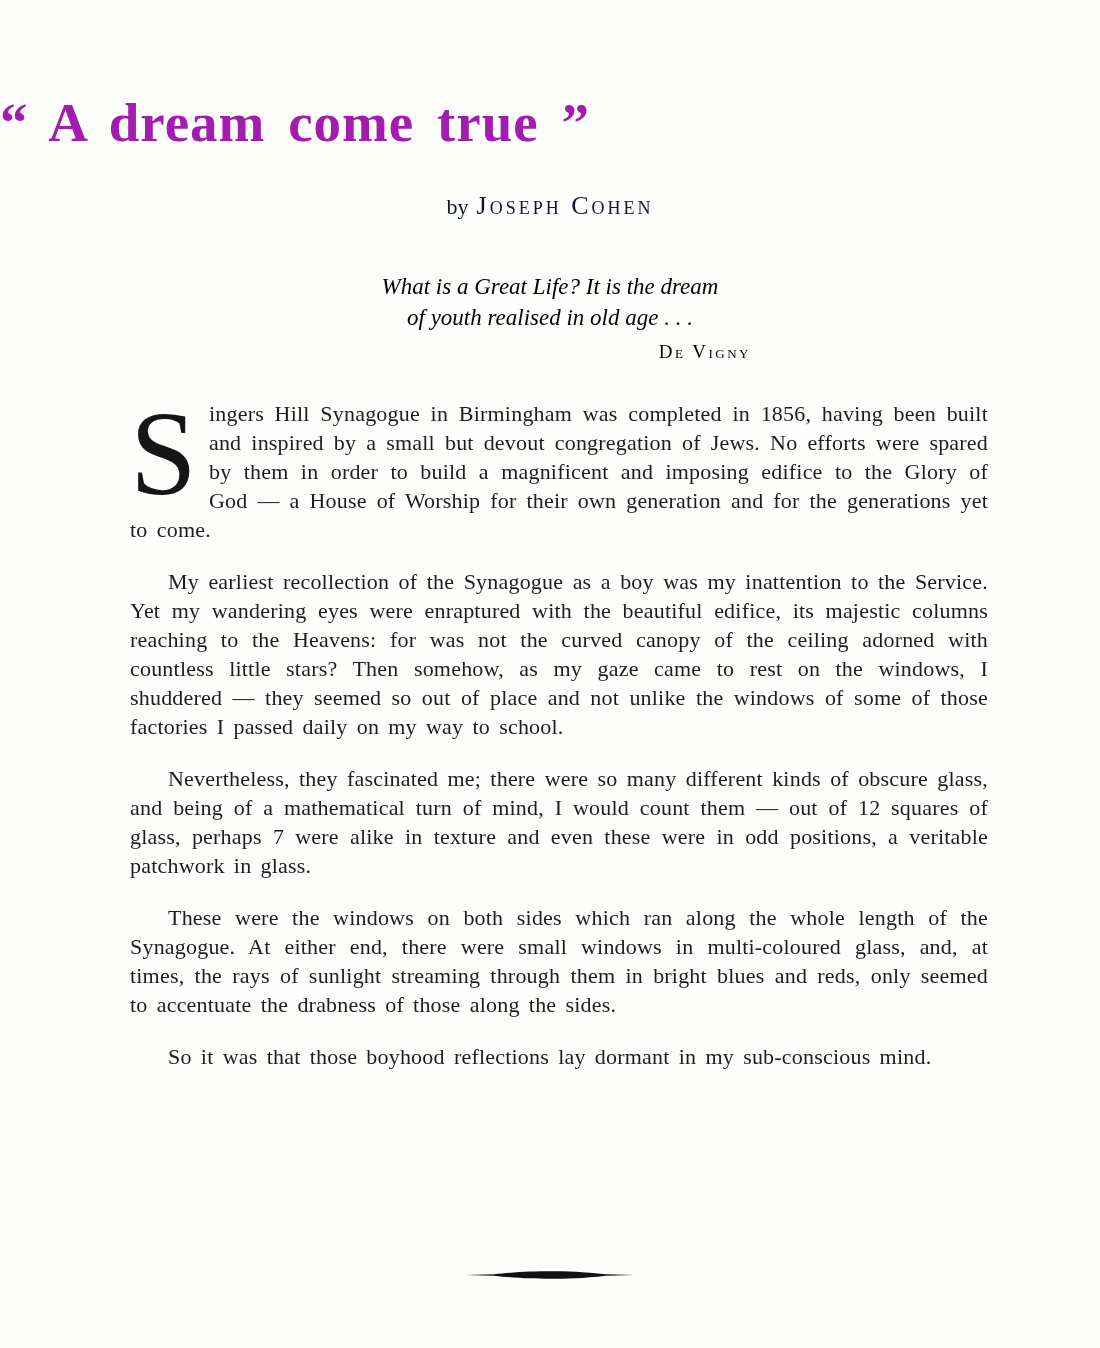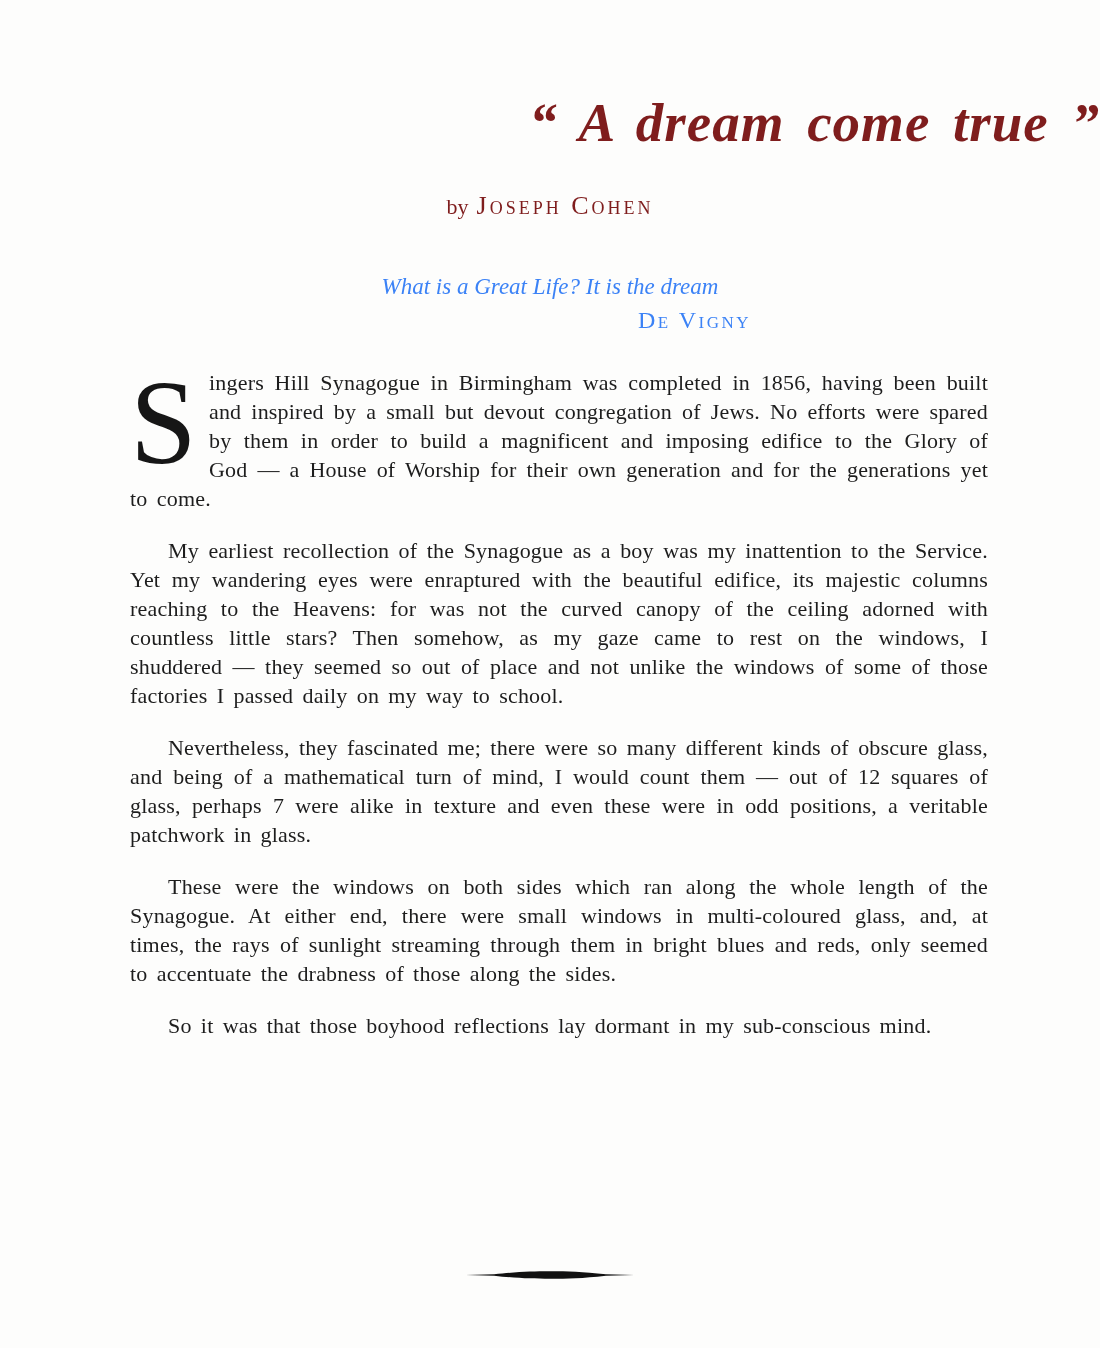--- a/index.html
+++ b/index.html
@@ -9,56 +9,55 @@
     position: relative;
     width: 1100px;
     height: 1348px;
     background: #fdfdfc;
     font-family: "Liberation Serif", serif;
     color: #1e1e1e;
     overflow: hidden;
   }
 
   .article-title {
-    text-align: right;
+    text-align: left;
     padding-top: 54px;
     font-size: 55px;
     font-weight: bold;
-    font-style: italic;
     letter-spacing: 1px;
     word-spacing: 8px;
-    color: #7f1d1d;
+    color: #a21caf;
   }
 
   .byline {
     text-align: center;
     margin-top: 16px;
     font-size: 22px;
-    color: #7f1d1d;
+    color: #0f172a;
   }
   .byline-prefix { margin-right: 8px; }
   .author-name {
     font-variant: small-caps;
     font-size: 26px;
     letter-spacing: 3px;
   }
 
   .epigraph {
     width: 430px;
     margin: 50px auto 0;
     font-style: italic;
     font-size: 23px;
     line-height: 31px;
     text-align: center;
-    color: #3b82f6;
+    color: #000000;
   }
   .epigraph-attribution {
     font-style: normal;
     font-variant: small-caps;
-    font-size: 24px;
+    font-size: 19px;
     letter-spacing: 2.5px;
     text-align: right;
     padding-right: 14px;
     margin-top: 3px;
   }
 
   .article-body {
     width: 858px;
     margin: 32px 0 0 130px;
     font-size: 22px;
@@ -99,20 +98,21 @@
 <div class="page">
 
   <h1 class="article-title">“ A dream come true ”</h1>
 
   <div class="byline">
     <span class="byline-prefix">by</span><span class="author-name">Joseph Cohen</span>
   </div>
 
   <div class="epigraph">
     <div>What is a Great Life? It is the dream</div>
+    <div>of youth realised in old age . . .</div>
     <div class="epigraph-attribution">De Vigny</div>
   </div>
 
   <div class="article-body">
     <p class="opening">
       <span class="drop-cap">S</span><span>ingers Hill Synagogue in Birmingham was completed in 1856, having been built and inspired by a small but devout congregation of Jews. No efforts were spared by them in order to build a magnificent and imposing edifice to the Glory of God — a House of Worship for their own generation and for the generations yet to come.</span>
     </p>
     <p>My earliest recollection of the Synagogue as a boy was my inattention to the Service. Yet my wandering eyes were enraptured with the beautiful edifice, its majestic columns reaching to the Heavens: for was not the curved canopy of the ceiling adorned with countless little stars? Then somehow, as my gaze came to rest on the windows, I shuddered — they seemed so out of place and not unlike the windows of some of those factories I passed daily on my way to school.</p>
     <p>Nevertheless, they fascinated me; there were so many different kinds of obscure glass, and being of a mathematical turn of mind, I would count them — out of 12 squares of glass, perhaps 7 were alike in texture and even these were in odd positions, a veritable patchwork in glass.</p>
     <p>These were the windows on both sides which ran along the whole length of the Synagogue. At either end, there were small windows in multi-coloured glass, and, at times, the rays of sunlight streaming through them in bright blues and reds, only seemed to accentuate the drabness of those along the sides.</p>

